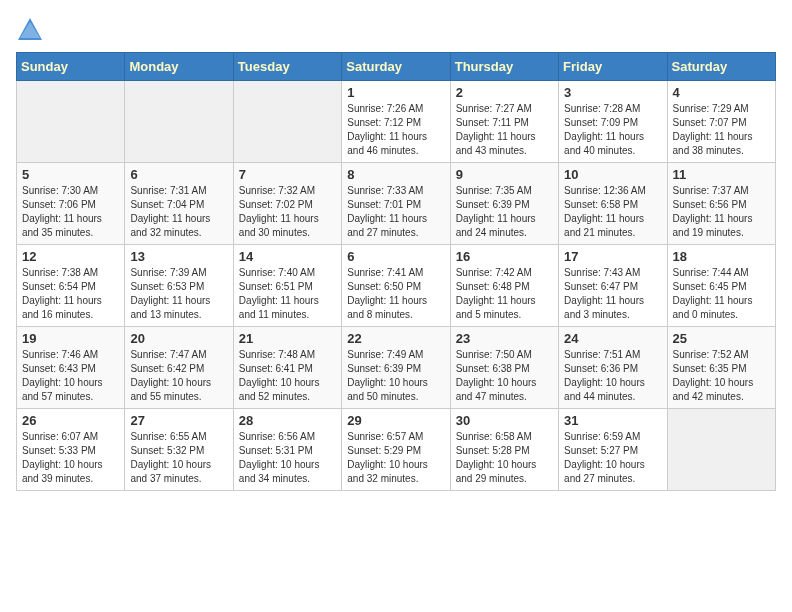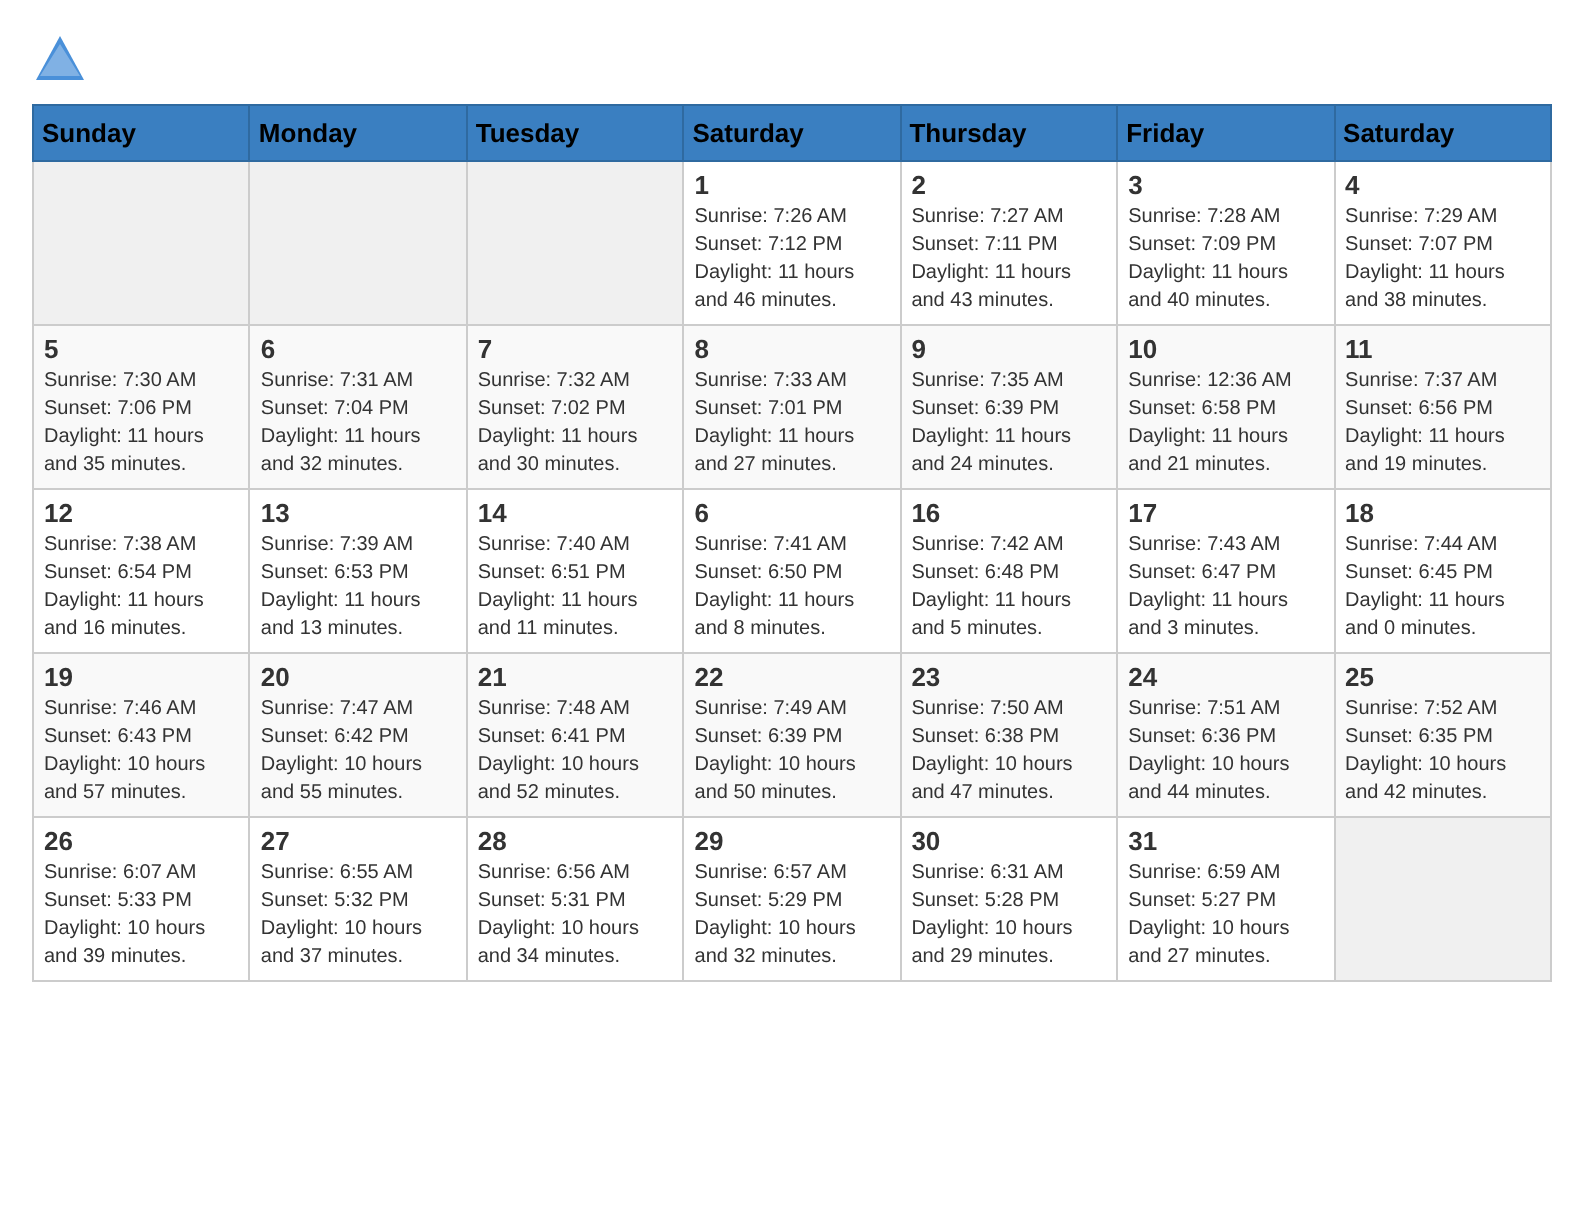--- a/index.html
+++ b/index.html
@@ -43,21 +43,21 @@
       font-size: 15px;
       color: #555;
     }
     .calendar {
       width: 100%;
       border-collapse: collapse;
       border: 1px solid #ccc;
     }
     .calendar th {
       background: #3a7fc1;
-      color: #000000;
+      color: #fef9c3;
       font-size: 13px;
       font-weight: bold;
       padding: 6px 4px;
       text-align: left;
       border: 1px solid #2f6aa0;
     }
     .calendar td {
       vertical-align: top;
       border: 1px solid #ccc;
       padding: 4px 5px;
@@ -301,21 +301,21 @@
 Daylight: 10 hours and 34 minutes.</div>
         </td>
         <td>
           <span class="day-number">29</span>
           <div class="day-info">Sunrise: 6:57 AM
 Sunset: 5:29 PM
 Daylight: 10 hours and 32 minutes.</div>
         </td>
         <td>
           <span class="day-number">30</span>
-          <div class="day-info">Sunrise: 6:31 AM
+          <div class="day-info">Sunrise: 6:58 AM
 Sunset: 5:28 PM
 Daylight: 10 hours and 29 minutes.</div>
         </td>
         <td>
           <span class="day-number">31</span>
           <div class="day-info">Sunrise: 6:59 AM
 Sunset: 5:27 PM
 Daylight: 10 hours and 27 minutes.</div>
         </td>
         <td class="empty-cell"></td>

